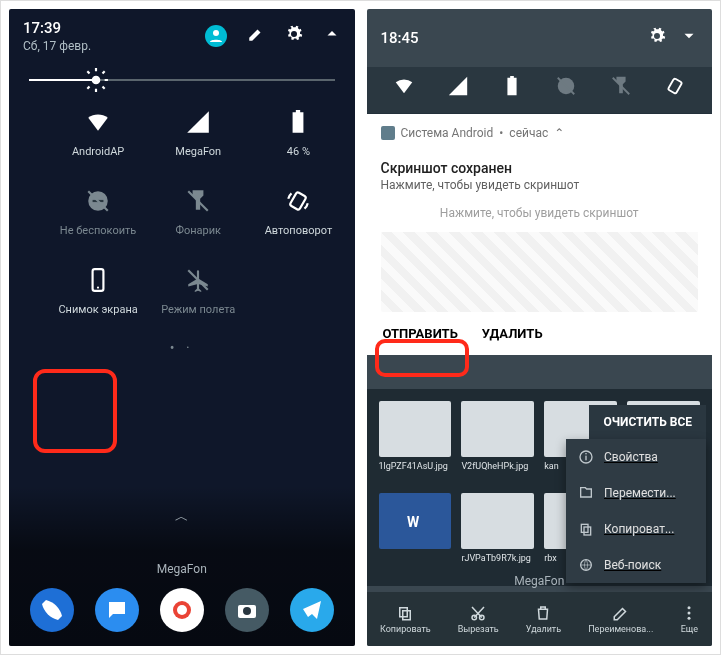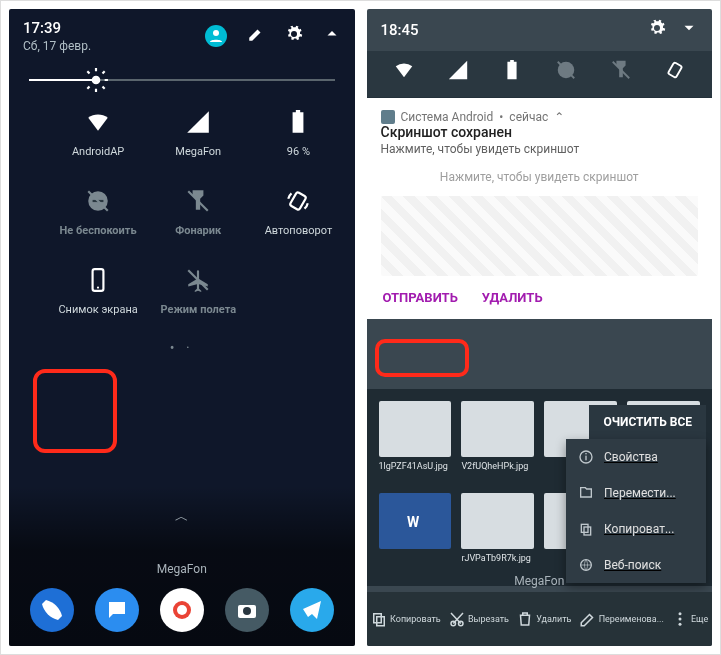--- a/index.html
+++ b/index.html
@@ -15,55 +15,55 @@
     .avatar { width: 22px; height: 22px; border-radius: 50%; background: #00bcd4; display:flex;align-items:center;justify-content:center;}
     .icon-sm { width:18px;height:18px;fill:#fff; display:inline-block;}
     .brightness { padding: 16px 20px 24px; }
     .slider-track { height:2px; background:#5a656d; position:relative;}
     .slider-fill { position:absolute; left:0; top:0; height:2px; width:22%; background:#fff;}
     .slider-thumb { position:absolute; left:22%; top:-12px; width:26px; height:26px; transform:translateX(-50%);}
     .qs-grid { display:grid; grid-template-columns:repeat(3,1fr); row-gap:30px; padding:4px 6px 10px;margin-left:33px;}
     .qs-tile { display:flex; flex-direction:column; align-items:center; color:#fff; font-size:11px; gap:10px;}
     .qs-tile .lbl{ color:#cfd8dc;}
     .qs-tile.dim svg{ fill:#7b8890;}
-    .qs-tile.dim .lbl{ color:#7b8890;font-weight:bold;}
+    .qs-tile.dim .lbl{ color:#7b8890;}
     .qs-icon{ width:26px; height:26px; fill:#fff;}
     .highlight-box{ position:absolute; border:4px solid #ff2a1a; border-radius:12px; pointer-events:none; }
     .hl-left{ left:24px; top:360px; width:84px; height:84px;}
     .dots{ text-align:center; color:#7b8890; font-size:14px; margin-top:14px; letter-spacing:4px;}
     .bottom-fade{ position:absolute; bottom:0; left:0; right:0; height:160px; background:linear-gradient(to bottom, rgba(0,0,0,0) 0%, rgba(0,0,0,0.55) 40%, rgba(0,0,0,0.6) 100%);}
     .caret-up{ text-align:center; color:#9aa5ac; position:absolute; bottom:120px; left:0; right:0; font-size:14px;}
     .dock{ position:absolute; bottom:14px; left:0; right:0; display:flex; justify-content:space-around; align-items:center; padding:0 10px;}
     .dock .app{ width:44px; height:44px; border-radius:50%; display:flex;align-items:center;justify-content:center;}
     .dock .app svg{ width:24px;height:24px;fill:#fff;}
     .carrier-left{ position:absolute; bottom:70px; left:0; right:0; text-align:center; color:#a9b3ba; font-size:12px;}
     
-    .status-bar2{ display:flex; align-items:center; padding:10px 14px; color:#fff;text-align:right;}
+    .status-bar2{ display:flex; align-items:center; padding:18px 14px; color:#fff;text-align:right;}
     .sb2-spacer{flex:1}
     .icons-row{ display:flex; justify-content:space-around; padding:8px 10px 12px; border-bottom:1px solid #23303a; background:#2a3740;}
     .icons-row svg{ fill:#fff; width:22px;height:22px;}
     .icons-row .dim{ fill:#6e7a82;}
     .notif{ background:#fff; color:#222; margin:0; padding:12px 14px 0;}
-    .notif-hdr{ display:flex; align-items:center; gap:6px; font-size:12px; color:#757575; margin-bottom:0;}
+    .notif-hdr{ display:flex; align-items:center; gap:6px; font-size:12px; color:#757575; margin-bottom:20px;}
     .notif-hdr .sq{ width:14px;height:14px;background:#607d8b;display:inline-block;border-radius:2px;}
     .notif-title{ font-size:14px; font-weight:500; color:#212121;}
     .notif-sub{ font-size:12px; color:#616161; margin-top:2px;}
     .notif-body{ text-align:center; color:#9e9e9e; font-size:12px; padding:14px 0 6px;}
     .notif-preview{ height:80px; background:repeating-linear-gradient(45deg,#fafafa,#fafafa 8px,#f1f1f1 8px,#f1f1f1 16px); margin:6px 0 0; border-radius:2px;}
-    .notif-actions{ display:flex; gap:24px; padding:14px 16px; background:#fff; font-size:13px; font-weight:700; color:#a21caf;}
+    .notif-actions{ display:flex; gap:24px; padding:14px 16px; background:#fff; font-size:13px; font-weight:700; color:#000000;}
     .clear-all{ position:absolute; right:6px; top:396px; background:#2a3740; color:#fff; font-size:12px; font-weight:700; padding:10px 14px;margin-left:44px; }
     .ctx-menu{ position:absolute; right:6px; top:430px; width:140px; background:#2f3b44; box-shadow:0 4px 10px rgba(0,0,0,0.4);text-decoration:underline;}
     .ctx-item{ display:flex; align-items:center; gap:10px; padding:10px 12px; color:#e0e0e0; font-size:12px;}
     .ctx-item svg{ width:16px;height:16px;fill:#bfc7cc;}
     .grid-bg{ position:absolute; top:380px; left:0; right:0; bottom:60px; background:#1f2b33; display:grid; grid-template-columns:repeat(4,1fr); gap:10px; padding:12px; z-index:-0;}
     .thumb{ background:#d7dde1; height:56px; border-radius:2px; display:flex;align-items:center;justify-content:center; font-size:9px; color:#333;position:relative;}
-    .thumb .fname{position:absolute; bottom:-14px; left:0;right:16px; text-align:center; font-size:9px; color:#dfe4e7;margin-top:45px;}
+    .thumb .fname{position:absolute; bottom:-14px; left:0;right:16px; font-size:9px; color:#dfe4e7;margin-top:45px;}
     .carrier-right{ position:absolute; bottom:58px; left:0; right:0; text-align:center; color:#a9b3ba; font-size:12px; z-index:3;}
     .bottom-bar{ position:absolute; bottom:0; left:0; right:0; height:54px; background:#263238; display:flex; justify-content:space-around; align-items:center;}
-    .bb-item{ display:flex; align-items:center; gap:2px; color:#cfd8dc; font-size:9px;}
+    .bb-item{ display:flex; flex-direction:column; align-items:center; gap:2px; color:#cfd8dc; font-size:9px;}
     .bb-item svg{ width:18px;height:18px;fill:#cfd8dc;}
     .right-inner{position:relative; height:100%;}
     .hl-send{ position:absolute; left:8px; top:330px; width:94px; height:38px; border:4px solid #ff2a1a; border-radius:10px; pointer-events:none;}
   </style>
 </head>
 <body>
 
 <div class="phone">
   <div class="status-bar">
     <div class="sb-left">
@@ -120,21 +120,21 @@
     <div class="qs-tile">
       <svg class="qs-icon" viewBox="0 0 24 24">
           <path d="M2 22L22 2v20z"></path>
         </svg>
       <span class="lbl">MegaFon</span>
     </div>
     <div class="qs-tile">
       <svg class="qs-icon" viewBox="0 0 24 24">
           <path d="M7 3h3V1h4v2h3v19H7z"></path>
         </svg>
-      <span class="lbl">96 %</span>
+      <span class="lbl">46 %</span>
     </div>
     <div class="qs-tile dim">
       <svg class="qs-icon" viewBox="0 0 24 24">
           <circle cx="12" cy="12" r="9"></circle>
           <rect x="7" y="11" width="10" height="2" fill="#2a3740"></rect>
           <line x1="3" y1="3" x2="21" y2="21" stroke="#7b8890" stroke-width="2"></line>
         </svg>
       <span class="lbl">Не беспокоить</span>
     </div>
     <div class="qs-tile dim">

